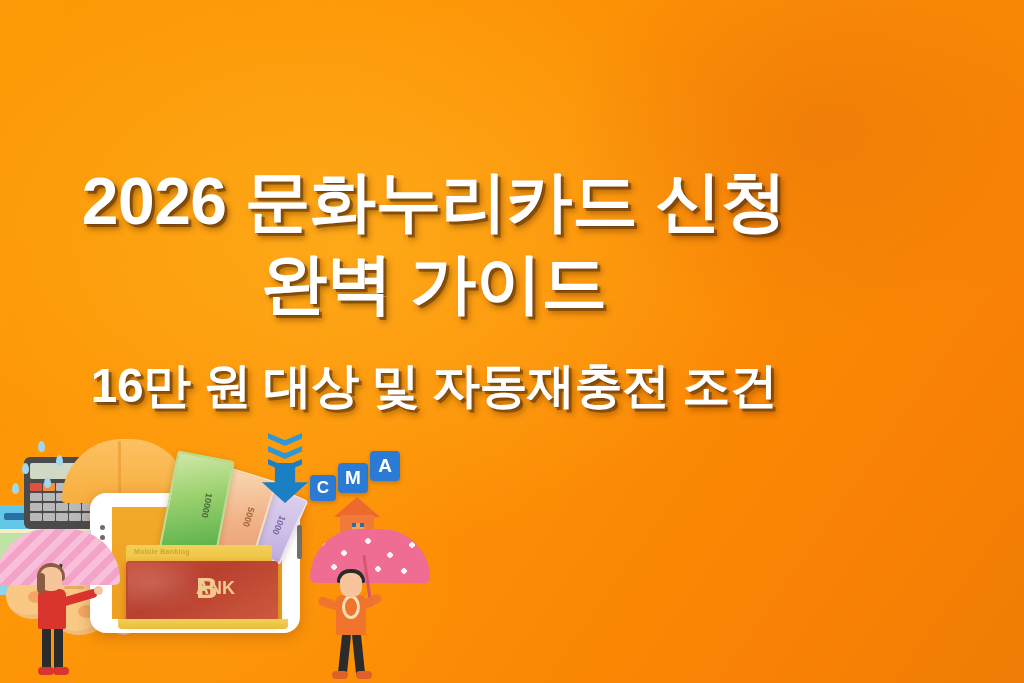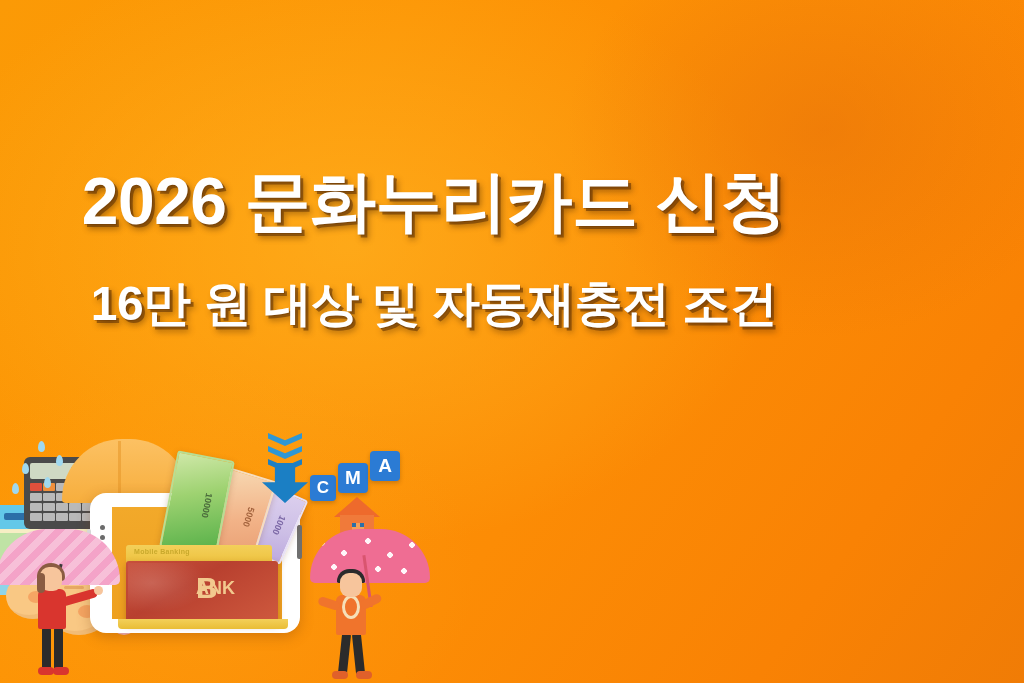--- a/index.html
+++ b/index.html
@@ -306,20 +306,21 @@
 </head>
 <body>
 
 <div id="thumbnail">
 
   <div class="bg-shade-tr"></div>
   <div class="bg-shade-bl"></div>
 
   <div class="headline">
     <span class="hl-line hl-1">2026 문화누리카드 신청</span>
+    <span class="hl-line hl-2">완벽 가이드</span>
     <span class="hl-line hl-3">16만 원 대상 및 자동재충전 조건</span>
   </div>
 
 
   <div class="illus">
 
     <div class="poster">
       <div class="poster-top"></div>
       <div class="poster-bar"></div>
       <div class="poster-g1"></div>

